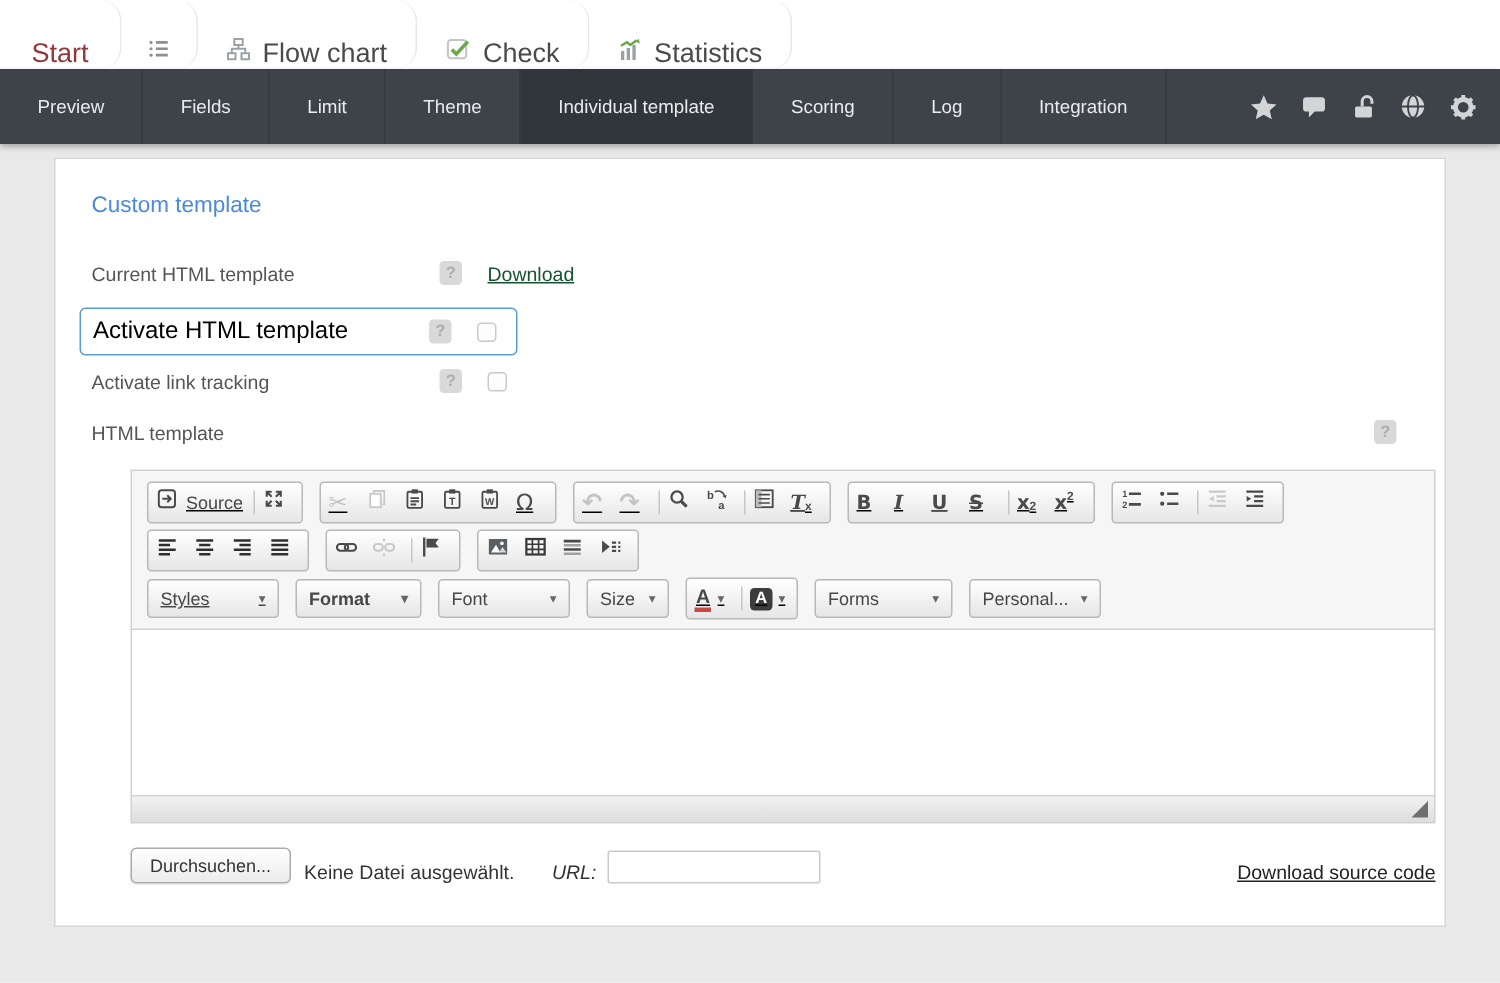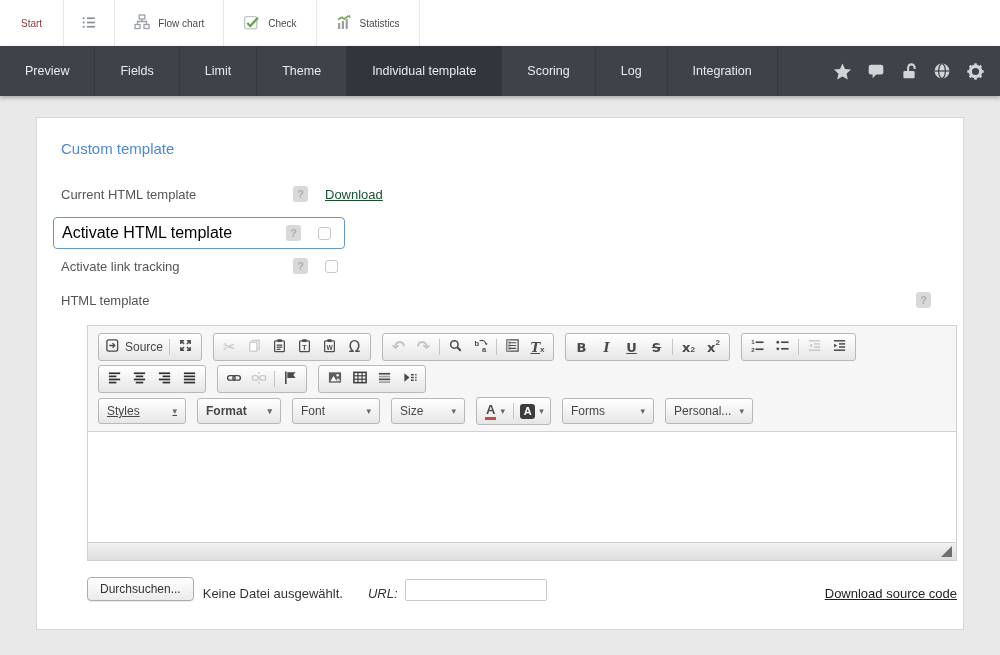--- a/index.html
+++ b/index.html
@@ -1,38 +1,38 @@
 <!DOCTYPE html>
 <html><head>
 <meta charset="utf-8">
 <style>
   * { margin:0; padding:0; box-sizing:border-box; }
   html,body { width:1000px; height:655px; overflow:hidden;
     font-family:"Liberation Sans",sans-serif; background:#e9e9e9; }
 
   
   .topbar { height:46px; background:#fff; display:flex; align-items:stretch; }
-  .top-tab { display:flex; align-items:center; gap:8px; padding:0 19px;
-    font-size:10px; color:#4a4a4a; border-right:1px solid #e8e8e8; cursor:default; }
+  .top-tab { display:flex; align-items:flex-end; gap:8px; padding:0 19px;
+    font-size:18px; color:#4a4a4a; border-right:1px solid #e8e8e8; cursor:default;border-radius:14px; }
   .top-tab.start { color:#93363a; padding:0 21px; }
   .top-tab.icon-only { padding:0 16px; }
   .top-tab.active { background:#4c5258; color:#fff; border-right:none; }
 
   
   .subbar { height:50px; background:#3d4349; display:flex; align-items:stretch;
     color:#e9ebec; font-size:12.5px; position:relative; z-index:5;
     box-shadow:0 2px 4px rgba(0,0,0,.28); }
   .sub-item { display:flex; align-items:center; padding:0 25px;
     border-right:1px solid #343a40; cursor:default; }
   .sub-item.active { background:#30363c; }
   .sub-icons { margin-left:auto; display:flex; align-items:center; gap:15px; padding:0 15px; }
   .sub-icons svg { display:block; }
 
   
-  .content { height:559px; padding-top:21px; }
+  .content { height:559px; padding-top:9px; }
   .card { width:928px; height:513px; margin-left:36px; background:#fff;
     border:1px solid #d6d6d6; padding:22px 24px 0 24px; }
   .card-title { font-size:15px; color:#4a89dc; margin-bottom:26px; }
 
   .form-row { display:flex; align-items:center; height:22px; margin-bottom:12px;
     font-size:13px; color:#555; }
   .row-label { width:232px; }
   .help-badge { width:15px; height:16px; background:#d9d9d9; color:#adadad;
     border-radius:3px; font-size:11px; font-weight:bold; display:flex;
     align-items:center; justify-content:center; flex:none; }
@@ -46,21 +46,21 @@
 
   
   .editor { margin-left:26px; width:870px; border:1px solid #d1d1d1; background:#fff; }
   .toolbar { background:#f6f6f6; padding:7px 6px 5px 10px; border-bottom:1px solid #d1d1d1; }
   .tb-row { display:flex; align-items:center; margin-bottom:4px; }
   .tb-row:last-child { margin-bottom:1px; }
   .tb-group { display:inline-flex; align-items:center; height:28px;
     background:linear-gradient(#ffffff,#e6e6e6); border:1px solid #b8b8b8;
     border-radius:3px; padding:1px 3px; margin-right:11px; }
   .tbtn { min-width:25px; height:23px; display:flex; align-items:center;
-    justify-content:center; padding:0 2px; cursor:default; }
+    padding:0 2px; cursor:default;text-decoration:underline; }
   .tb-sep { width:1px; height:16px; background:#c6c6c6; margin:0 3px; flex:none; }
   .src-label { font-size:12px; color:#474747; margin-left:5px; }
   .g { font-size:13px; font-weight:bold; color:#4a4a4a; font-family:"DejaVu Sans",sans-serif; line-height:1; }
   .g-dis { color:#c3c3c3; }
   .g-cut { font-size:15px; }
   .g-undo { font-size:16px; }
   .g-omega { font-size:15px; font-weight:normal; }
   .g-it { font-style:italic; font-family:"DejaVu Serif",serif; }
   .g-un { text-decoration:underline; }
   .g-st { text-decoration:line-through; }
@@ -562,21 +562,21 @@
               <span class="caret">▾</span>
           </div>
           <div class="tb-select" style="width:84px;font-weight:bold;">
             <span>Format</span>
               <span class="caret">▾</span>
           </div>
           <div class="tb-select" style="width:88px;">
             <span>Font</span>
               <span class="caret">▾</span>
           </div>
-          <div class="tb-select" style="width:74px;">
+          <div class="tb-select" style="width:55px;">
             <span>Size</span>
               <span class="caret">▾</span>
           </div>
           <div class="tb-group">
             <div class="tbtn" style="min-width:30px;">
               <span class="color-a">A</span>
                 <span class="caret" style="margin-left:4px;">▾</span>
             </div>
             <div class="tb-sep"></div>
             <div class="tbtn" style="min-width:30px;">

